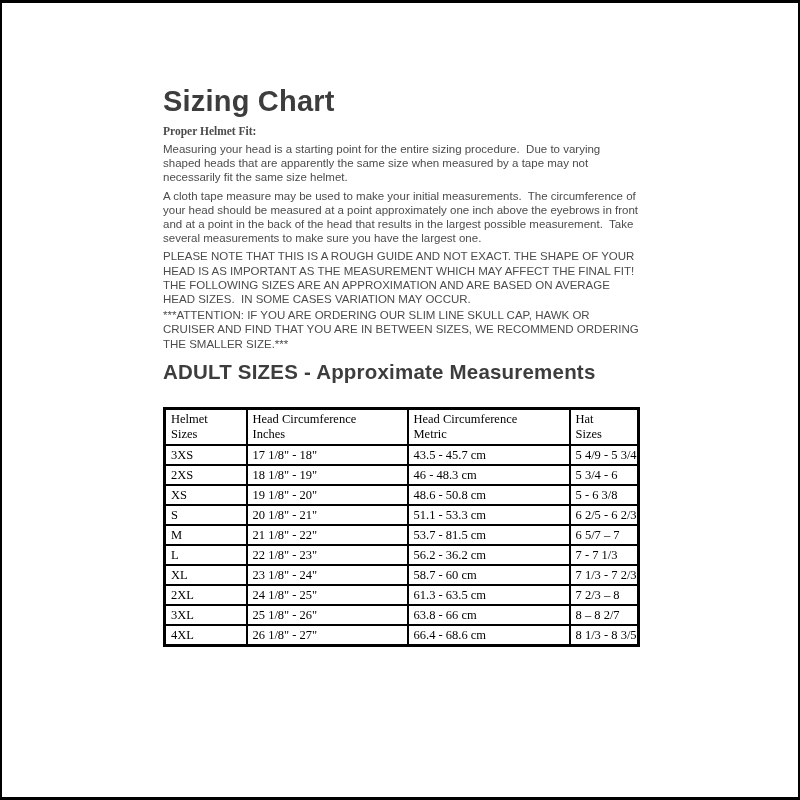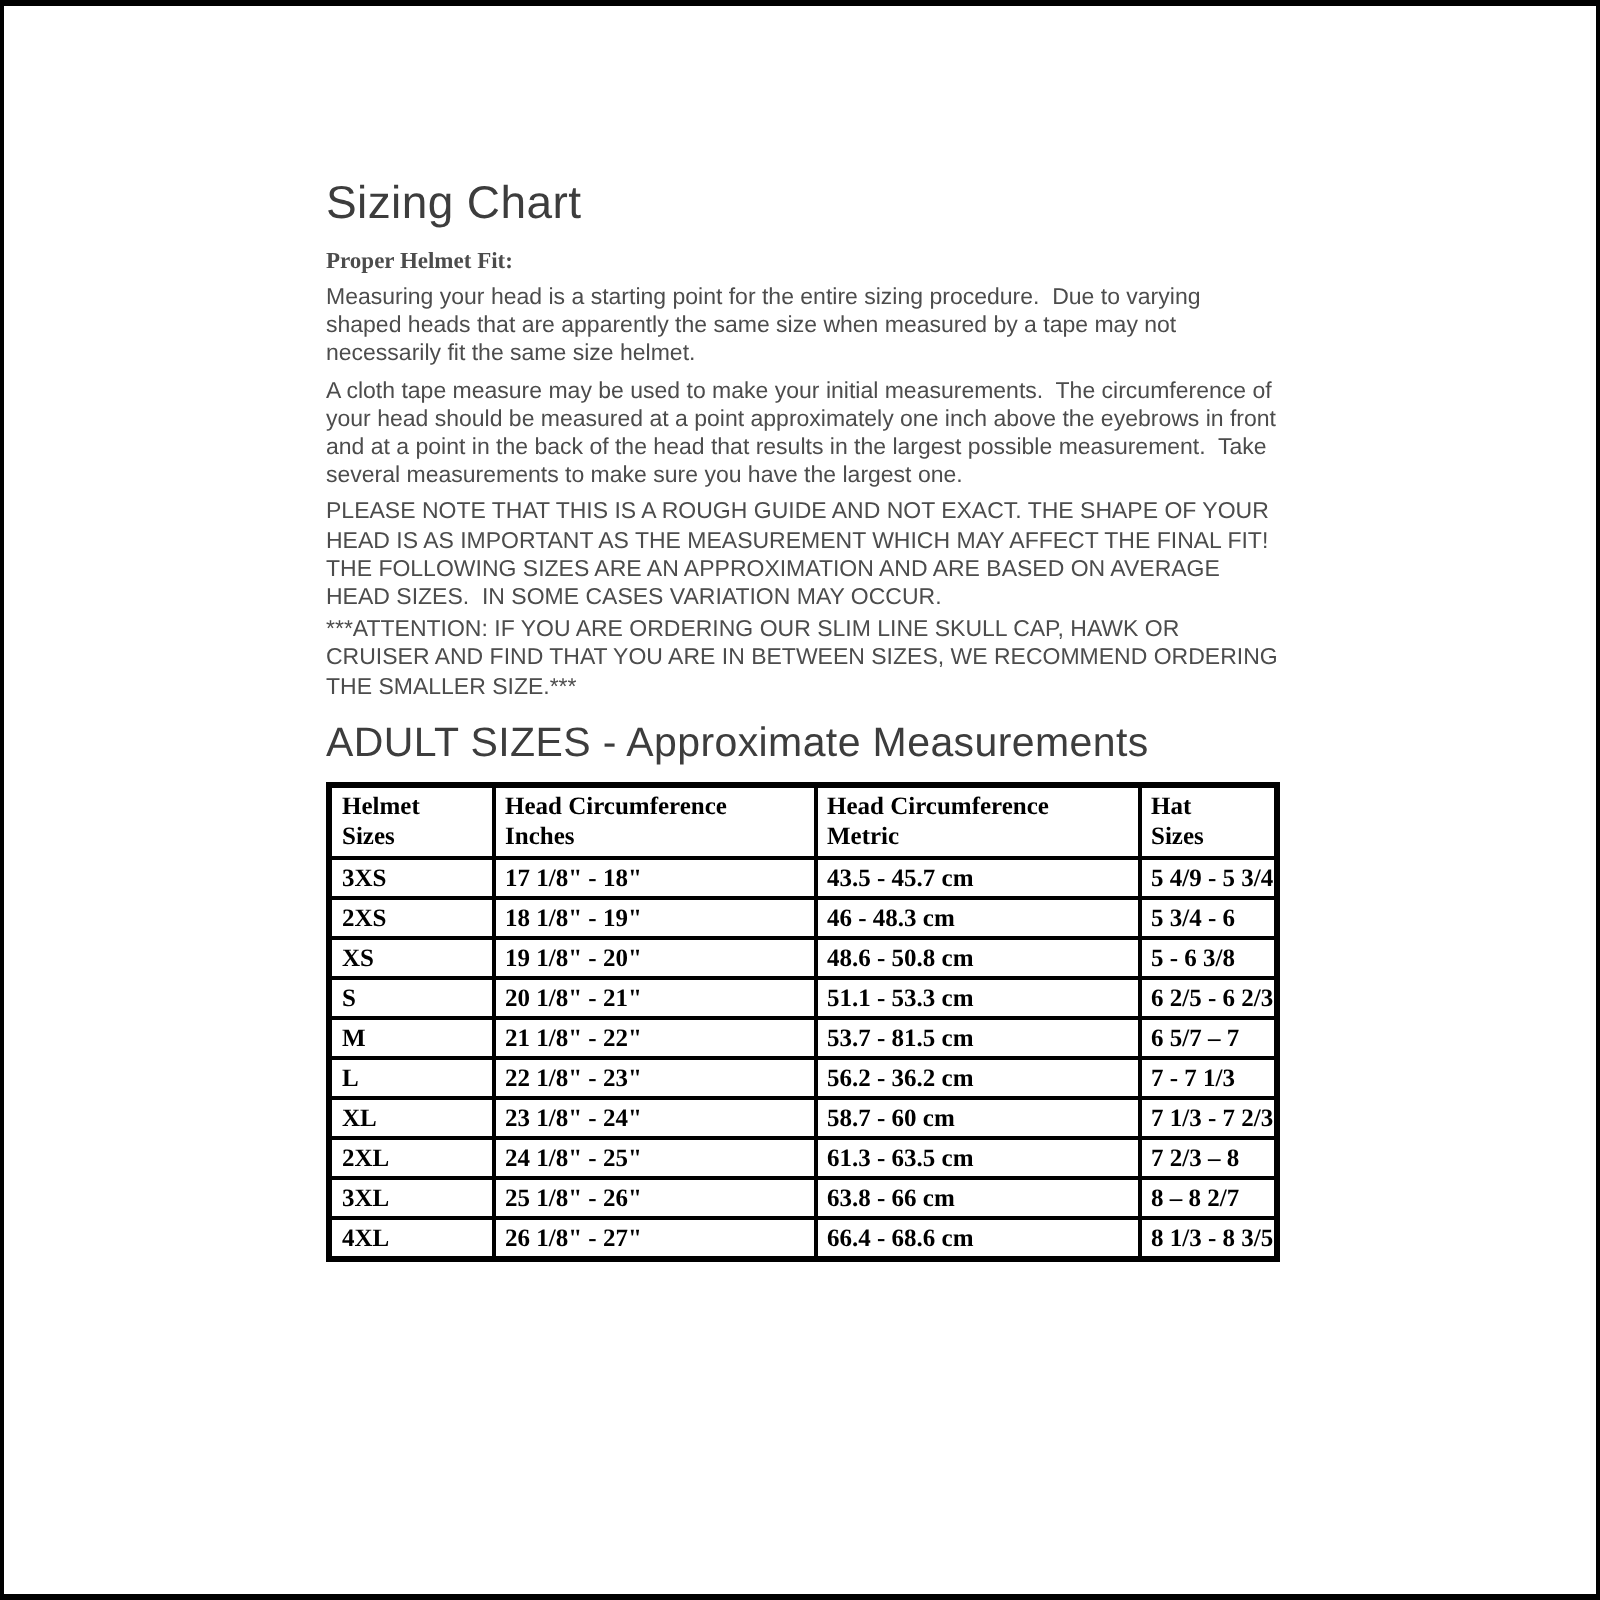--- a/index.html
+++ b/index.html
@@ -12,22 +12,22 @@
     position: relative;
     overflow: hidden;
   }
   .page-content {
     position: absolute;
     left: 161px;
     top: 84px;
     width: 477px;
   }
   h1.doc-title {
-    font-size: 23px;
-    font-weight: 400;
+    font-size: 29px;
+    font-weight: 700;
     color: var(--heading-text, #3d3d3d);
     line-height: 29px;
     margin-bottom: 8px;
     letter-spacing: 0.2px;
   }
   p.fit-label {
     font-size: 11.5px;
     font-weight: 700;
     color: var(--body-text, #4c4c4c);
     line-height: 14px;
@@ -40,40 +40,40 @@
     line-height: 14.2px;
     margin-bottom: 4px;
     white-space: pre-wrap;
   }
   p.body-text.bold {
     font-weight: 400;
     margin-bottom: 2px;
   }
   h2.section-heading {
     font-size: 20.5px;
-    font-weight: 400;
+    font-weight: 700;
     color: var(--heading-text, #3d3d3d);
     line-height: 24px;
     margin-top: 9px;
-    margin-bottom: 7px;
+    margin-bottom: 23px;
     letter-spacing: 0.2px;
   }
   table.sizing-table {
     border-collapse: collapse;
     table-layout: fixed;
     width: 474px;
     border: 3px solid var(--table-border, #000000);
     font-family: "Liberation Serif", serif;
     color: var(--table-text, #000000);
   }
   table.sizing-table th,
   table.sizing-table td {
     border: 2px solid var(--table-border, #000000);
     text-align: left;
-    font-weight: 700;
+    font-weight: 400;
     font-size: 12.5px;
     padding: 2px 5px;
     margin-left: 20px;
   }
   table.sizing-table th {
     vertical-align: top;
     line-height: 15px;
     height: 36px;
     white-space: pre-line;
   }

